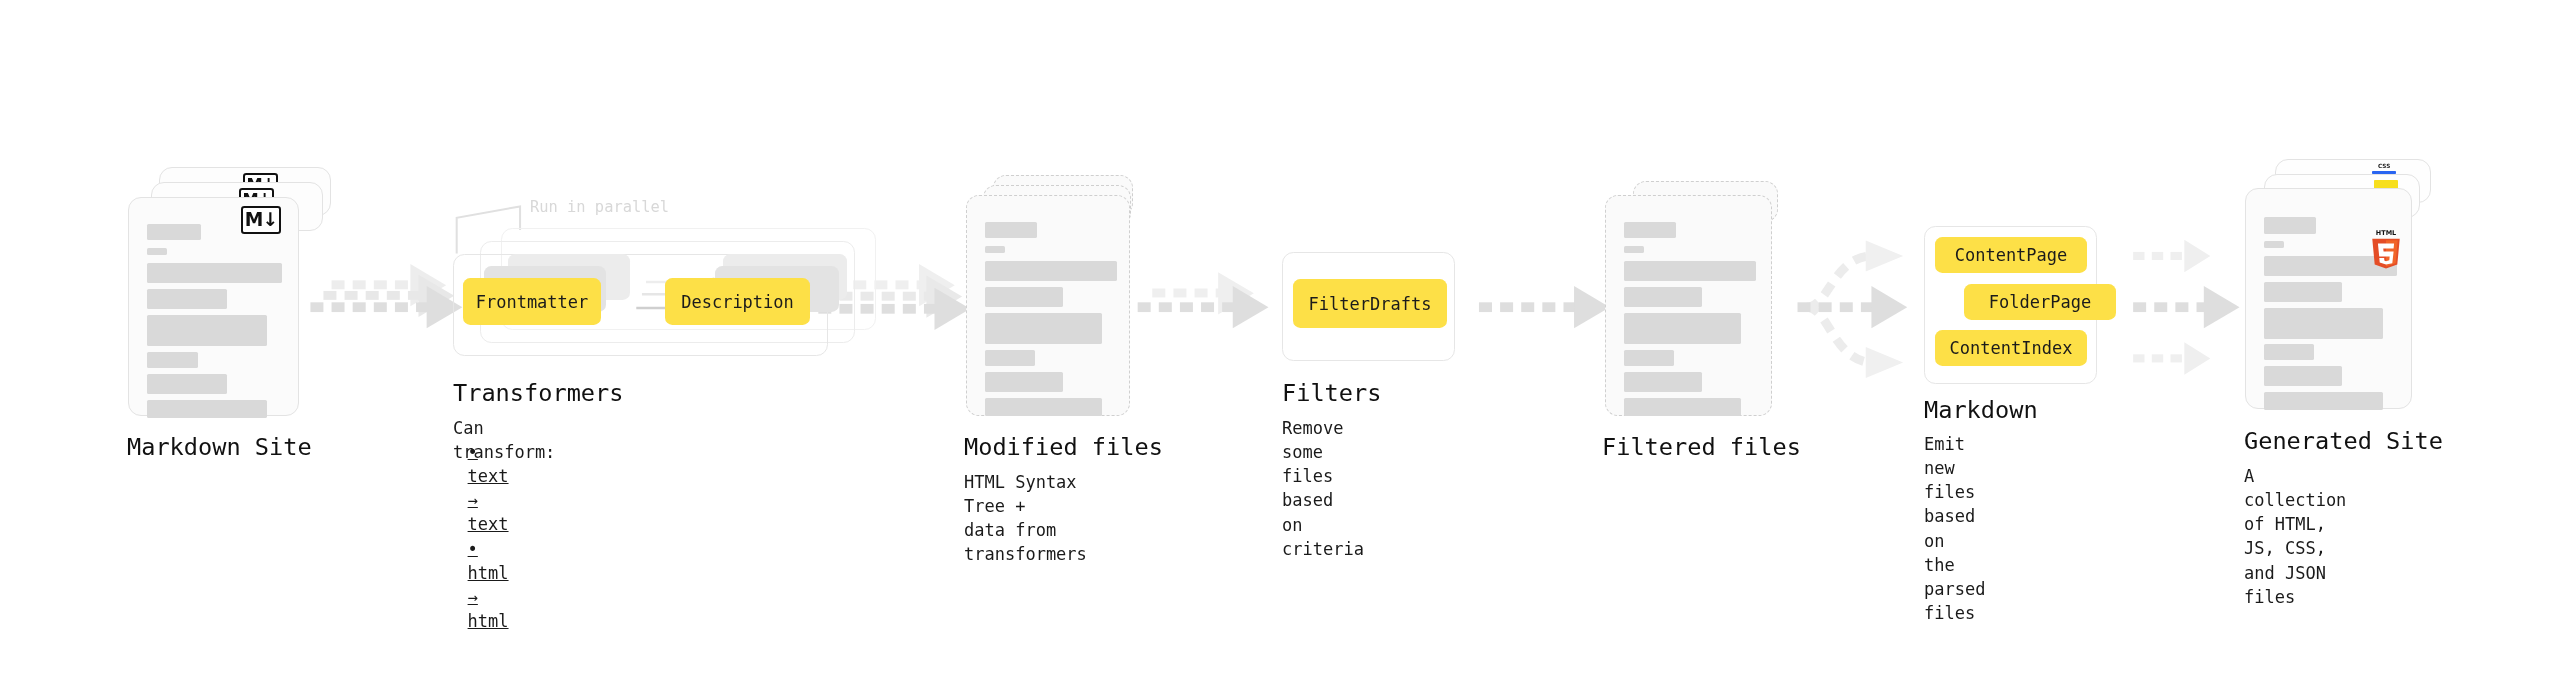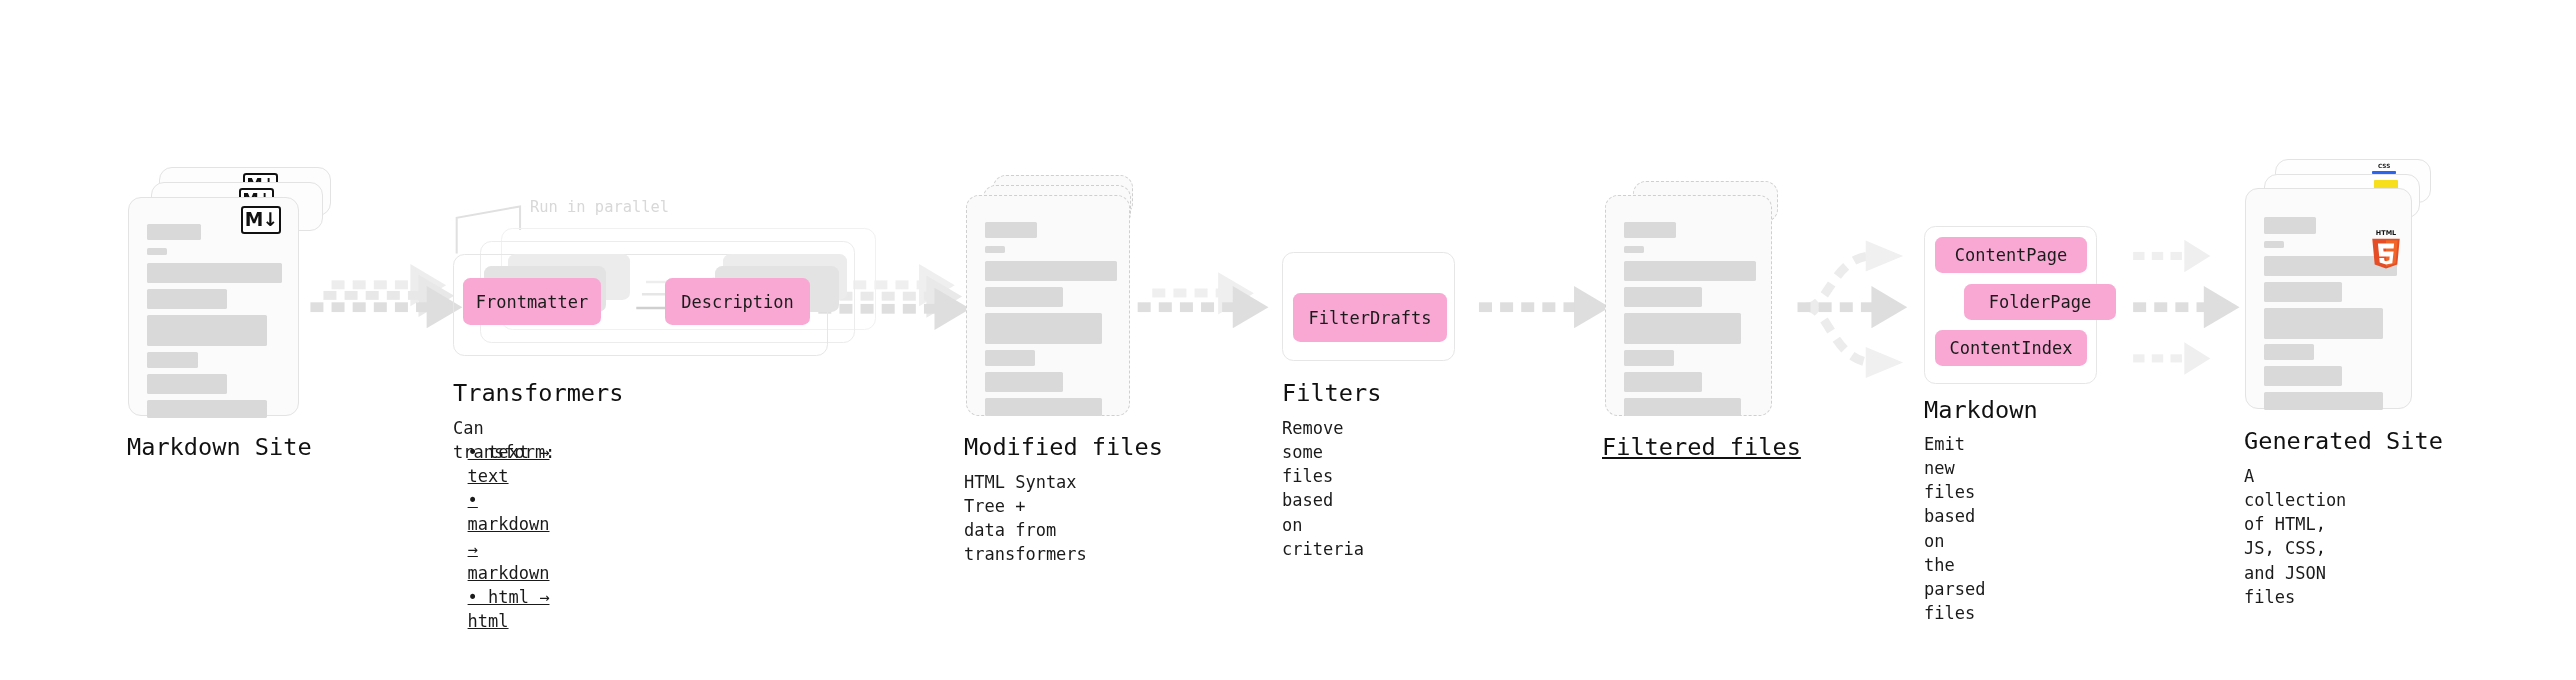--- a/index.html
+++ b/index.html
@@ -74,21 +74,21 @@
     position:absolute;
     border:1.6px solid #e6e6e6;
     border-radius:11.4px;
     background:transparent;
     box-sizing:border-box;
   }
   .gbox.l1{border-color:#f1f1f1;}
   .gbox.l2{border-color:#ececec;}
   .pill{
     position:absolute;
-    background:#f9a8d4;
+    background:#fde047;
     border-radius:7.3px;
     display:flex;align-items:center;justify-content:center;
     font-size:17px;color:#1b1b1b;
     font-family:"DejaVu Sans Mono","Liberation Mono",monospace;
     white-space:nowrap;
     box-sizing:border-box;
   }
   .pill.g1{background:#ececec;}
   .pill.g2{background:#e3e3e3;}
 
@@ -294,21 +294,20 @@
   <div class="pill" style="left:463px;top:278px;width:138px;height:47px;">Frontmatter</div>
 
   <div class="pill g1" style="left:723px;top:254px;width:124px;height:46px;"></div>
   <div class="pill g2" style="left:715px;top:266px;width:124px;height:46px;"></div>
   <div class="pill" style="left:665px;top:278px;width:145px;height:47px;">Description</div>
 
   <div class="title" style="left:453px;top:379px;">Transformers</div>
   <div class="subtitle" style="left:453px;top:416px;">Can transform:</div>
   <div class="bullets" style="left:453px;top:440px;">
     <div class="b-row">• text → text</div>
-    <div class="b-row">• markdown → markdown</div>
     <div class="b-row">• html → html</div>
   </div>
 </div>
 
 <div class="stack">
   <div class="card dashed" style="left:993px;top:175px;width:140px;height:41px;"></div>
   <div class="card dashed" style="left:983px;top:185px;width:148px;height:41px;"></div>
   <div class="card dashed" style="left:966px;top:195px;width:164px;height:221px;">
     <div class="skel" style="left:18px;top:26px;width:52px;height:16.3px;"></div>
     <div class="skel" style="left:18px;top:50px;width:19.5px;height:6.5px;"></div>
@@ -319,39 +318,39 @@
     <div class="skel" style="left:18px;top:176px;width:78px;height:20.3px;"></div>
     <div class="skel" style="left:18px;top:202px;width:117px;height:18px;"></div>
   </div>
   <div class="title" style="left:964px;top:433px;">Modified files</div>
   <div class="subtitle" style="left:964px;top:470px;">HTML Syntax Tree +
 data from transformers</div>
 </div>
 
 <div class="stack">
   <div class="gbox" style="left:1282px;top:252px;width:173px;height:109px;"></div>
-  <div class="pill" style="left:1293px;top:279px;width:154px;height:49px;margin-top:14px;">FilterDrafts</div>
+  <div class="pill" style="left:1293px;top:279px;width:154px;height:49px;">FilterDrafts</div>
   <div class="title" style="left:1282px;top:379px;">Filters</div>
   <div class="subtitle" style="left:1282px;top:416px;">Remove some files based
 on criteria</div>
 </div>
 
 <div class="stack">
   <div class="card dashed" style="left:1633px;top:181px;width:145px;height:41px;"></div>
   <div class="card dashed" style="left:1605px;top:195px;width:167px;height:221px;">
     <div class="skel" style="left:18px;top:26px;width:52px;height:16.3px;"></div>
     <div class="skel" style="left:18px;top:50px;width:19.5px;height:6.5px;"></div>
     <div class="skel" style="left:18px;top:65px;width:132px;height:20.3px;"></div>
     <div class="skel" style="left:18px;top:91px;width:78px;height:20.3px;"></div>
     <div class="skel" style="left:18px;top:117px;width:117px;height:31px;"></div>
     <div class="skel" style="left:18px;top:154px;width:50px;height:16.3px;"></div>
     <div class="skel" style="left:18px;top:176px;width:78px;height:20.3px;"></div>
     <div class="skel" style="left:18px;top:202px;width:117px;height:18px;"></div>
   </div>
-  <div class="title" style="left:1602px;top:433px;text-decoration:underline;">Filtered files</div>
+  <div class="title" style="left:1602px;top:433px;">Filtered files</div>
 </div>
 
 <div class="stack">
   <div class="gbox" style="left:1924px;top:226px;width:173px;height:158px;"></div>
   <div class="pill" style="left:1935px;top:237px;width:152px;height:36px;">ContentPage</div>
   <div class="pill" style="left:1935px;top:284px;width:152px;height:36px;margin-left:29px;">FolderPage</div>
   <div class="pill" style="left:1935px;top:330px;width:152px;height:36px;">ContentIndex</div>
   <div class="title" style="left:1924px;top:396px;">Markdown</div>
   <div class="subtitle" style="left:1924px;top:432px;">Emit new files based on
 the parsed files</div>

